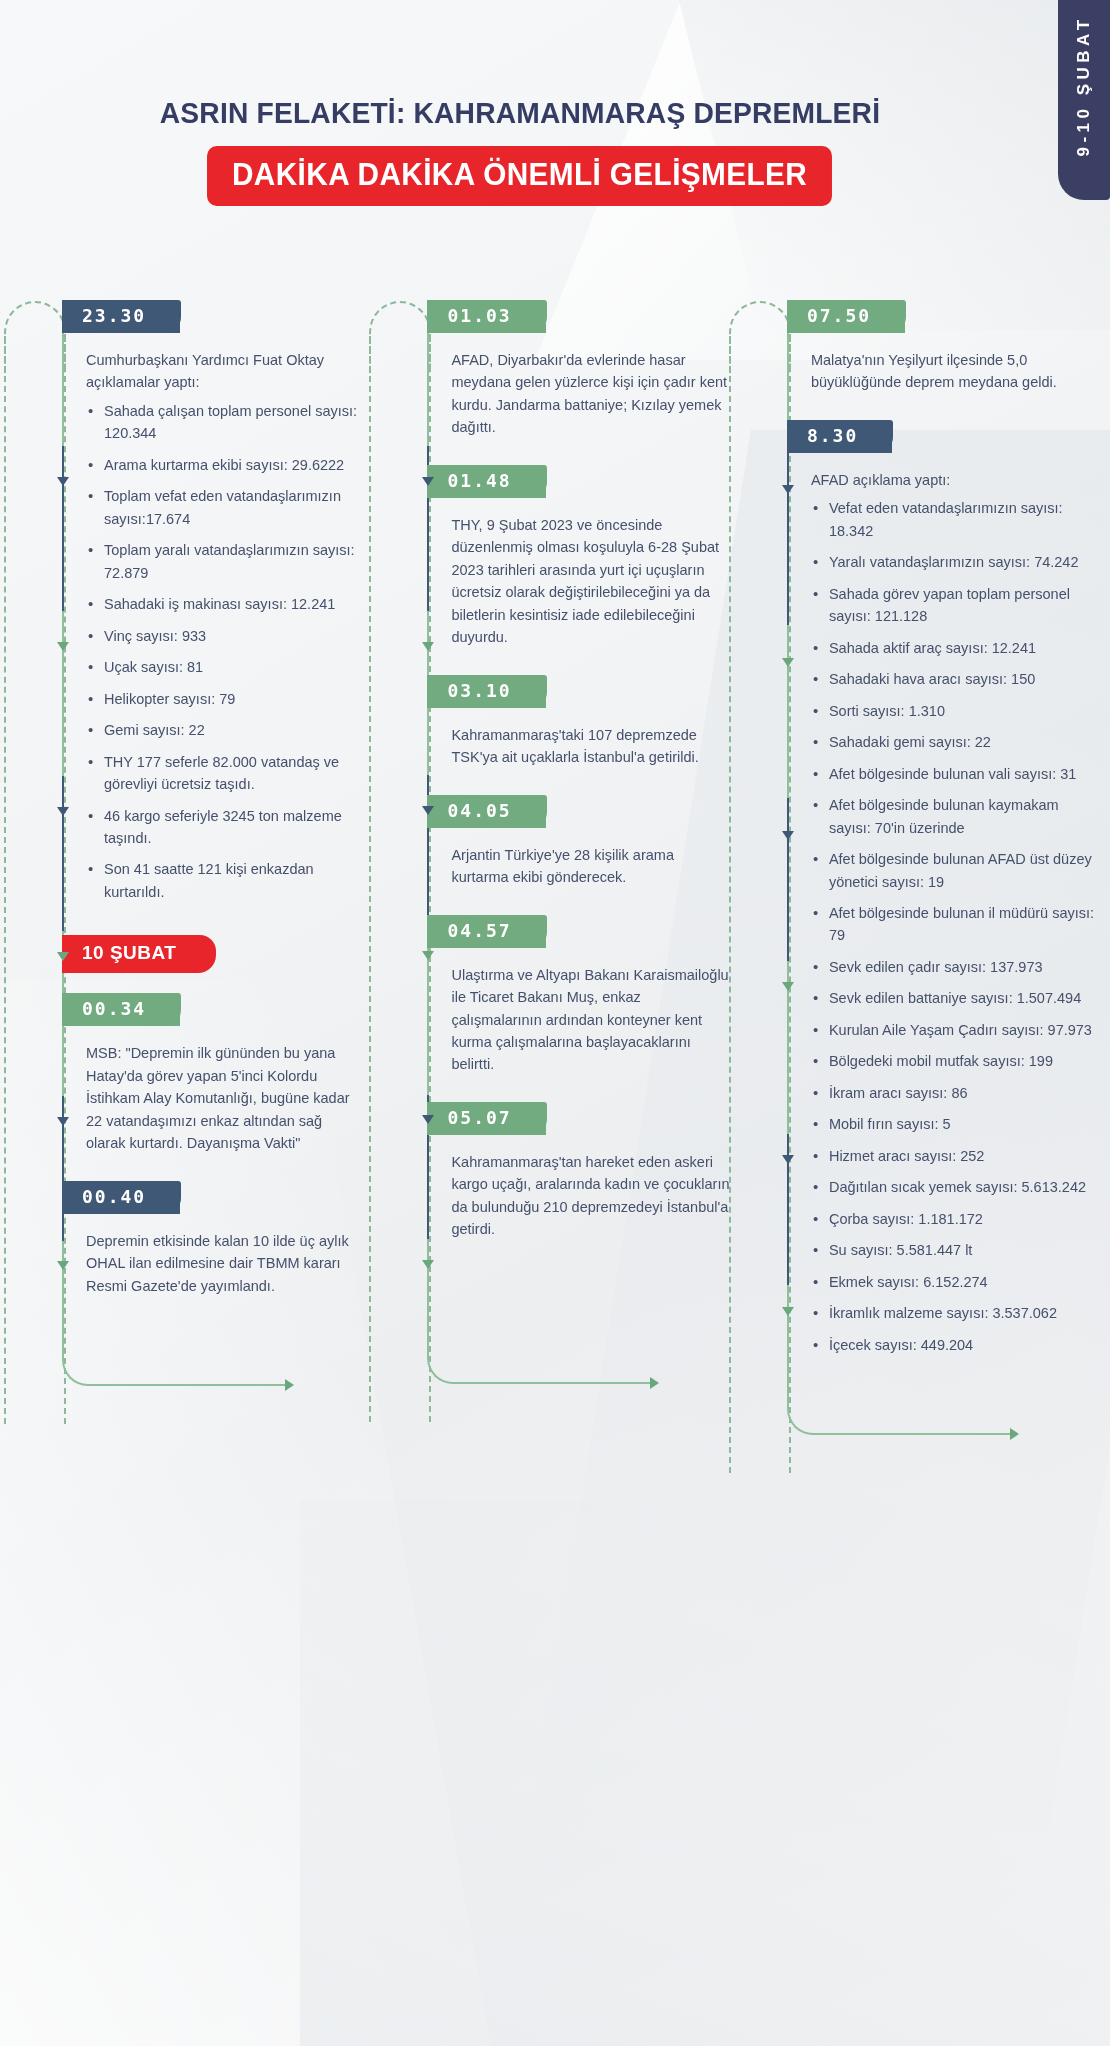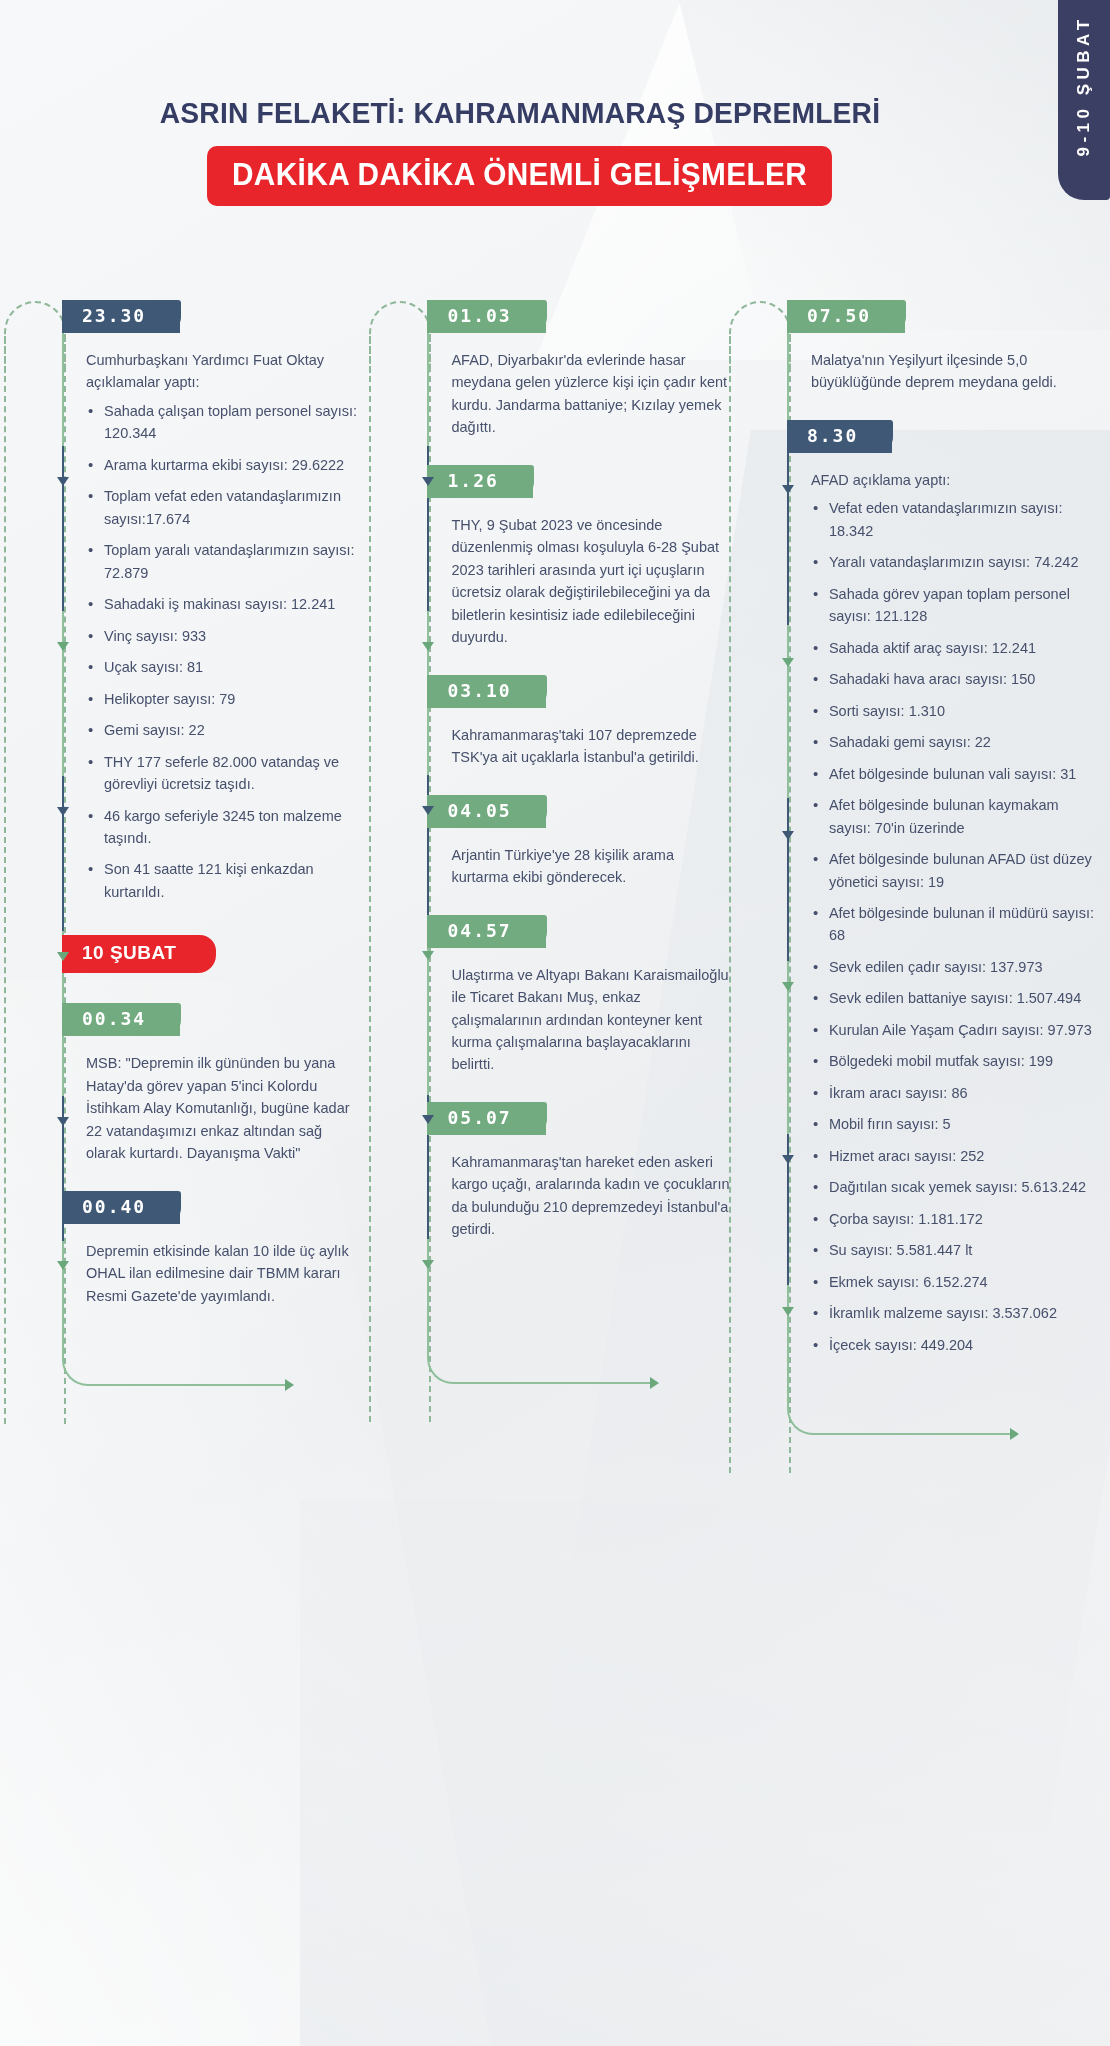--- a/index.html
+++ b/index.html
@@ -222,21 +222,21 @@
     color: #46506c;
     font-size: 15px;
   }
 
   
   .date-divider {
     position: relative;
     display: inline-block;
     margin-left: -24px;
     margin-top: 6px;
-    margin-bottom: 30px;
+    margin-bottom: 20px;
     padding: 8px 40px 9px 20px;
     background: #e8252a;
     color: #fff;
     font-size: 19px;
     font-weight: 800;
     letter-spacing: .5px;
     line-height: 1.1;
     border-top-right-radius: 16px;
     border-bottom-right-radius: 18px;
   }
@@ -311,21 +311,21 @@
         <div class="rail" style="height: 1122px;">
           <div class="dash-arc"></div>
           <div class="dash-left"></div>
           <div class="dash-right"></div>
         </div>
         <div class="spine" style="height: 1030px; bottom: auto;"></div>
         <div>
           <div class="entry"><div class="time-badge green">01.03</div><div class="entry-body">
               <p>AFAD, Diyarbakır'da evlerinde hasar meydana gelen yüzlerce kişi için çadır kent kurdu. Jandarma battaniye; Kızılay yemek dağıttı.</p>
             </div></div>
-          <div class="entry"><div class="time-badge green">1.26</div><div class="entry-body">
+          <div class="entry"><div class="time-badge green">01.48</div><div class="entry-body">
               <p>THY, 9 Şubat 2023 ve öncesinde düzenlenmiş olması koşuluyla 6-28 Şubat 2023 tarihleri arasında yurt içi uçuşların ücretsiz olarak değiştirilebileceğini ya da biletlerin kesintisiz iade edilebileceğini duyurdu.</p>
             </div></div>
           <div class="entry"><div class="time-badge green">03.10</div><div class="entry-body">
               <p>Kahramanmaraş'taki 107 depremzede TSK'ya ait uçaklarla İstanbul'a getirildi.</p>
             </div></div>
           <div class="entry"><div class="time-badge green">04.05</div><div class="entry-body">
               <p>Arjantin Türkiye'ye 28 kişilik arama kurtarma ekibi gönderecek.</p>
             </div></div>
           <div class="entry"><div class="time-badge green">04.57</div><div class="entry-body">
               <p>Ulaştırma ve Altyapı Bakanı Karaismailoğlu ile Ticaret Bakanı Muş, enkaz çalışmalarının ardından konteyner kent kurma çalışmalarına başlayacaklarını belirtti.</p>
@@ -361,21 +361,21 @@
                 <li>Vefat eden vatandaşlarımızın sayısı: 18.342</li>
                 <li>Yaralı vatandaşlarımızın sayısı: 74.242</li>
                 <li>Sahada görev yapan toplam personel sayısı: 121.128</li>
                 <li>Sahada aktif araç sayısı: 12.241</li>
                 <li>Sahadaki hava aracı sayısı: 150</li>
                 <li>Sorti sayısı: 1.310</li>
                 <li>Sahadaki gemi sayısı: 22</li>
                 <li>Afet bölgesinde bulunan vali sayısı: 31</li>
                 <li>Afet bölgesinde bulunan kaymakam sayısı: 70'in üzerinde</li>
                 <li>Afet bölgesinde bulunan AFAD üst düzey yönetici sayısı: 19</li>
-                <li>Afet bölgesinde bulunan il müdürü sayısı: 68</li>
+                <li>Afet bölgesinde bulunan il müdürü sayısı: 79</li>
                 <li>Sevk edilen çadır sayısı: 137.973</li>
                 <li>Sevk edilen battaniye sayısı: 1.507.494</li>
                 <li>Kurulan Aile Yaşam Çadırı sayısı: 97.973</li>
                 <li>Bölgedeki mobil mutfak sayısı: 199</li>
                 <li>İkram aracı sayısı: 86</li>
                 <li>Mobil fırın sayısı: 5</li>
                 <li>Hizmet aracı sayısı: 252</li>
                 <li>Dağıtılan sıcak yemek sayısı: 5.613.242</li>
                 <li>Çorba sayısı: 1.181.172</li>
                 <li>Su sayısı: 5.581.447 lt</li>

